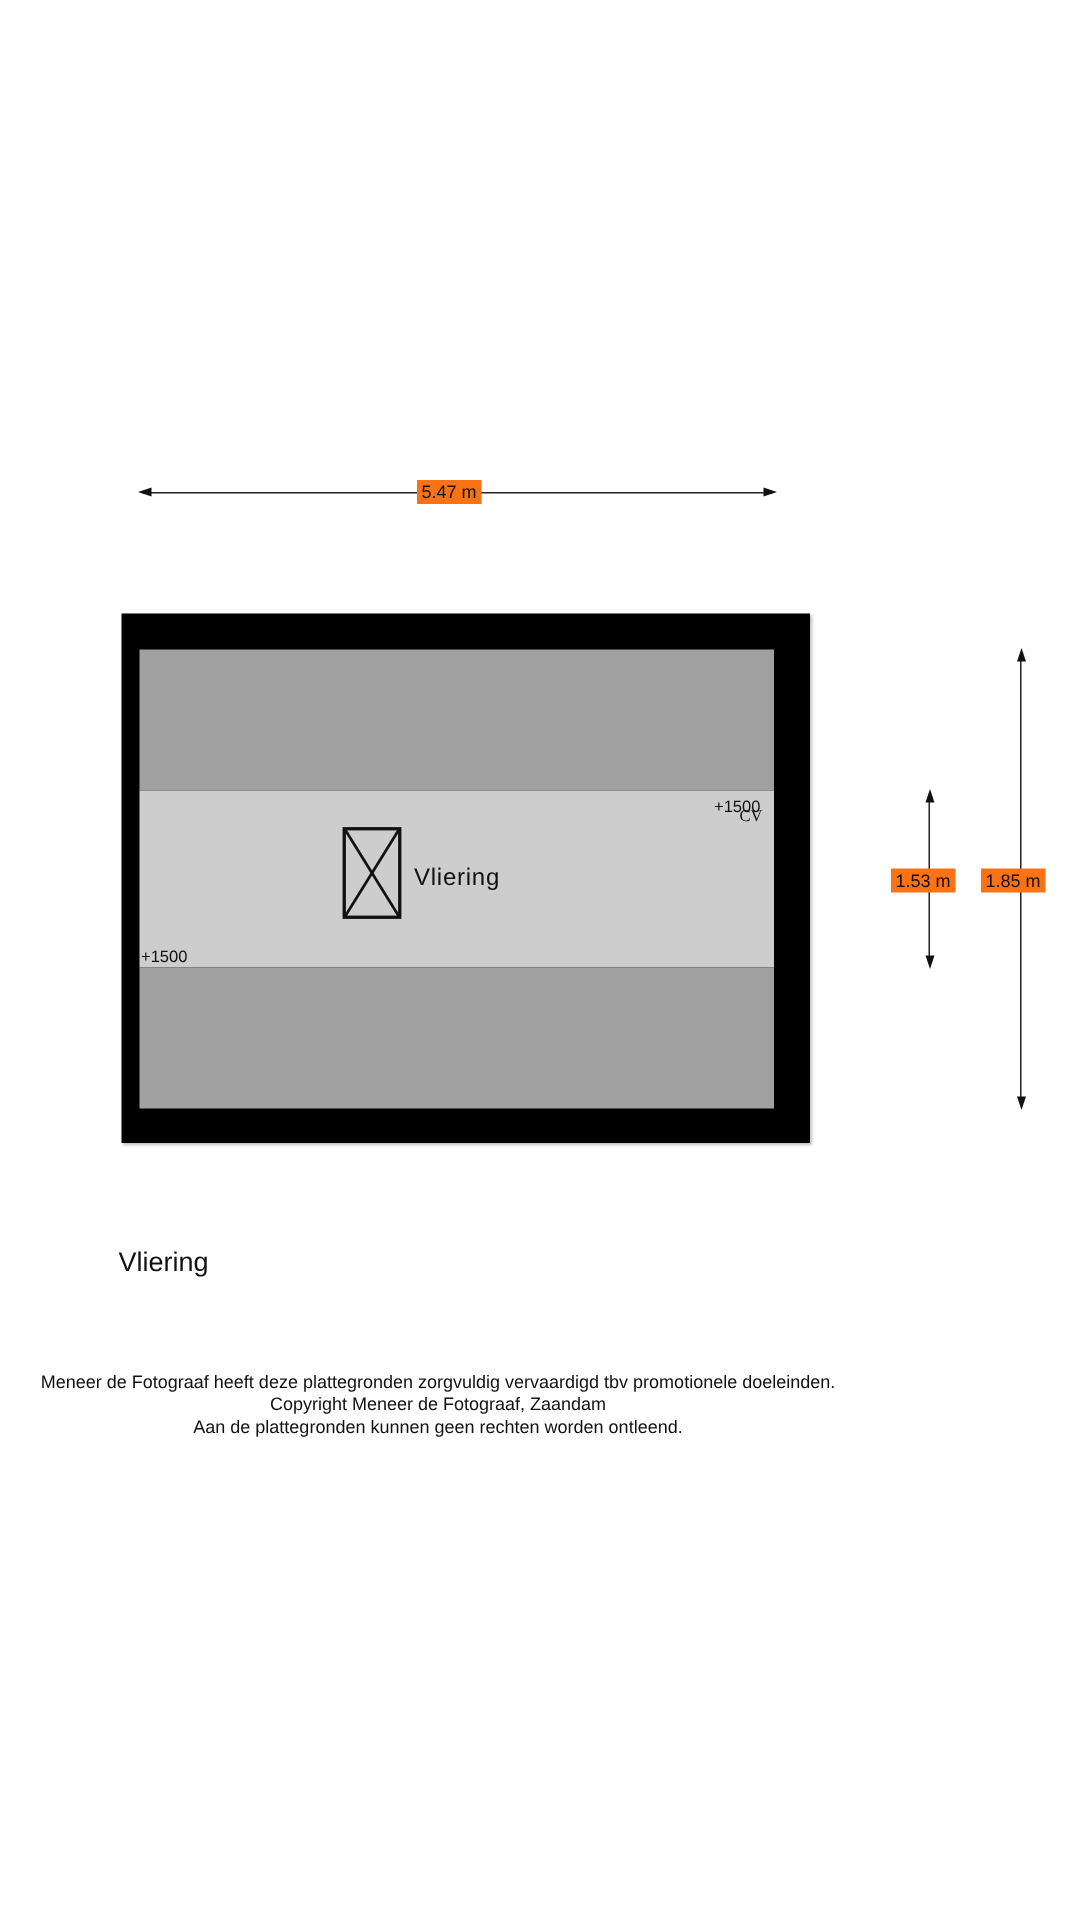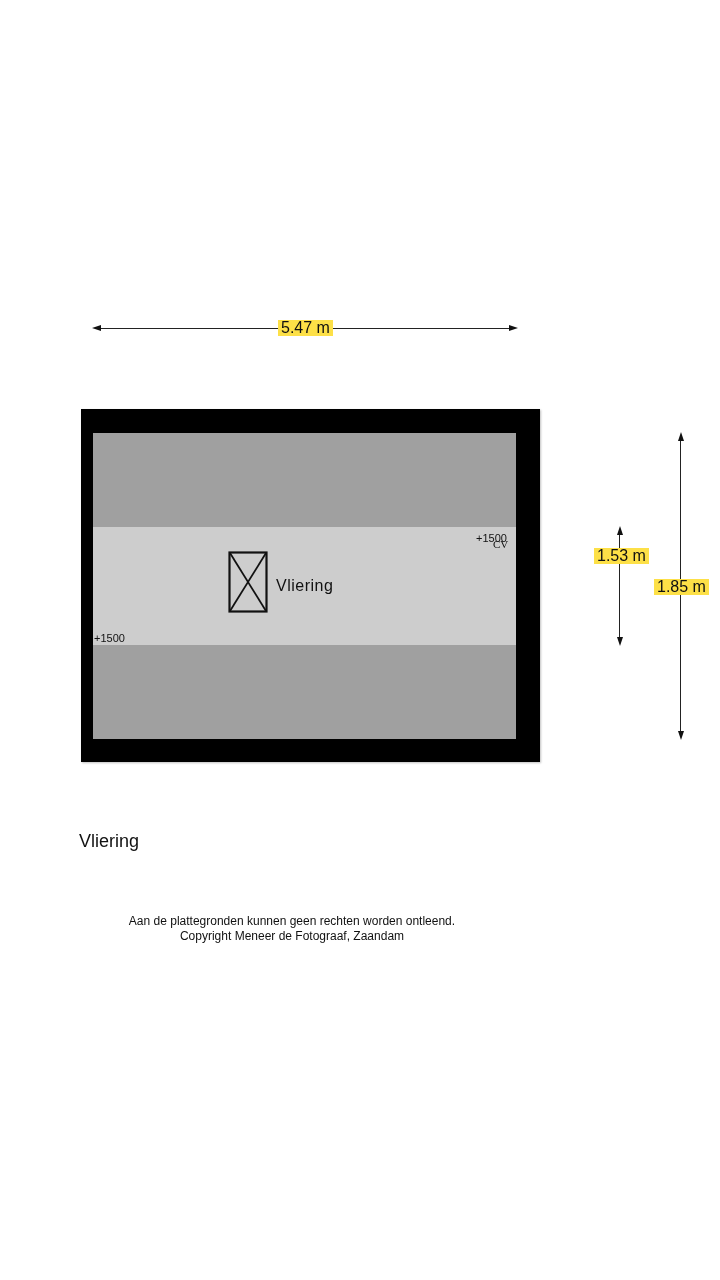--- a/index.html
+++ b/index.html
@@ -6,21 +6,21 @@
   body {
     width: 720px; height: 1280px; background: #ffffff; position: relative; overflow: hidden;
     font-family: "Liberation Sans", sans-serif; color: #111;
   }
   .hline { position: absolute; height: 1px; background: #222; }
   .vline { position: absolute; width: 1px; background: #222; }
   .arrow-l { position: absolute; width: 0; height: 0; border-top: 3px solid transparent; border-bottom: 3px solid transparent; border-right: 9px solid #111; }
   .arrow-r { position: absolute; width: 0; height: 0; border-top: 3px solid transparent; border-bottom: 3px solid transparent; border-left: 9px solid #111; }
   .arrow-u { position: absolute; width: 0; height: 0; border-left: 3px solid transparent; border-right: 3px solid transparent; border-bottom: 9px solid #111; }
   .arrow-d { position: absolute; width: 0; height: 0; border-left: 3px solid transparent; border-right: 3px solid transparent; border-top: 9px solid #111; }
-  .dim-label { position: absolute; font-size: 16px; background: #fde047; padding: 0 3px; line-height: 16px; white-space: nowrap; }
+  .dim-label { position: absolute; font-size: 12px; background: #f97316; padding: 0 3px; line-height: 16px; white-space: nowrap; }
   .outer { position: absolute; left: 81px; top: 409px; width: 459px; height: 353px; background: #000; box-shadow: 1px 1px 2px rgba(0,0,0,0.25); }
   .inner-dark { position: absolute; background: #a0a0a0; }
   .inner-light { position: absolute; background: #cdcdcd; }
   .plan-text { position: absolute; font-size: 11px; line-height: 12px; white-space: nowrap; text-align: center; }
   .hatch { position: absolute; left: 228px; top: 551px; width: 40px; height: 62px; }
   .room-label { position: absolute; font-size: 16px; letter-spacing: 0.5px; white-space: nowrap; }
   .caption { position: absolute; left: 79px; top: 831px; font-size: 18px; }
   .disclaimer { position: absolute; left: 0; width: 584px; top: 914px; text-align: center; font-size: 12px; line-height: 15px; }
 </style>
 </head>
@@ -46,28 +46,29 @@
   <rect x="1.5" y="1.5" width="37" height="59" fill="none" stroke="#111" stroke-width="2.2"></rect>
   <line x1="2" y1="2" x2="38" y2="60" stroke="#111" stroke-width="1.8"></line>
   <line x1="38" y1="2" x2="2" y2="60" stroke="#111" stroke-width="1.8"></line>
 </svg>
 <div class="room-label" style="left:276px; top:577px;">Vliering</div>
 
 <div>
   <div class="vline" style="left:619px; top:530px; height:112px;"></div>
   <div class="arrow-u" style="left:617px; top:526px;"></div>
   <div class="arrow-d" style="left:617px; top:637px;"></div>
-  <div class="dim-label" style="left:594px; top:548px;">1.53 m</div>
+  <div class="dim-label" style="left:594px; top:579px;">1.53 m</div>
 </div>
 
 <div>
   <div class="vline" style="left:680px; top:436px; height:300px;"></div>
   <div class="arrow-u" style="left:678px; top:432px;"></div>
   <div class="arrow-d" style="left:678px; top:731px;"></div>
   <div class="dim-label" style="left:654px; top:579px;">1.85 m</div>
 </div>
 
 <div class="caption">Vliering</div>
 
 <div class="disclaimer">
+  <div>Meneer de Fotograaf heeft deze plattegronden zorgvuldig vervaardigd tbv promotionele doeleinden.</div>
+  <div>Copyright Meneer de Fotograaf, Zaandam</div>
   <div>Aan de plattegronden kunnen geen rechten worden ontleend.</div>
-  <div>Copyright Meneer de Fotograaf, Zaandam</div>
 </div>
 
 </body></html>

